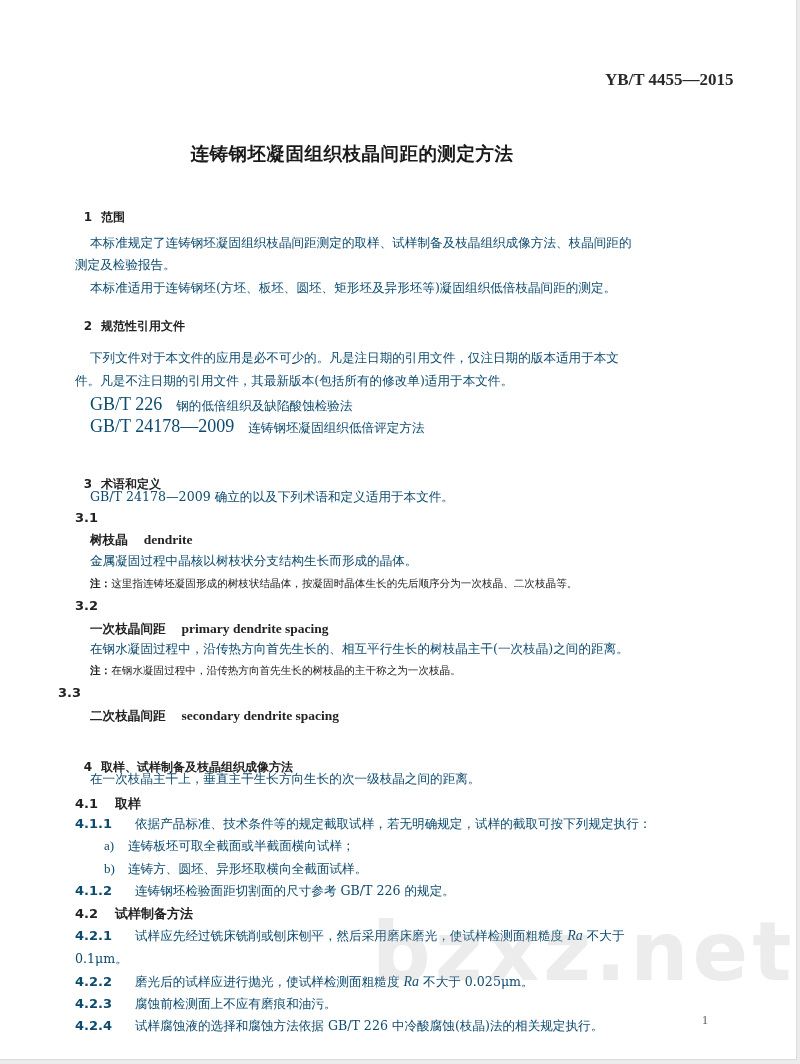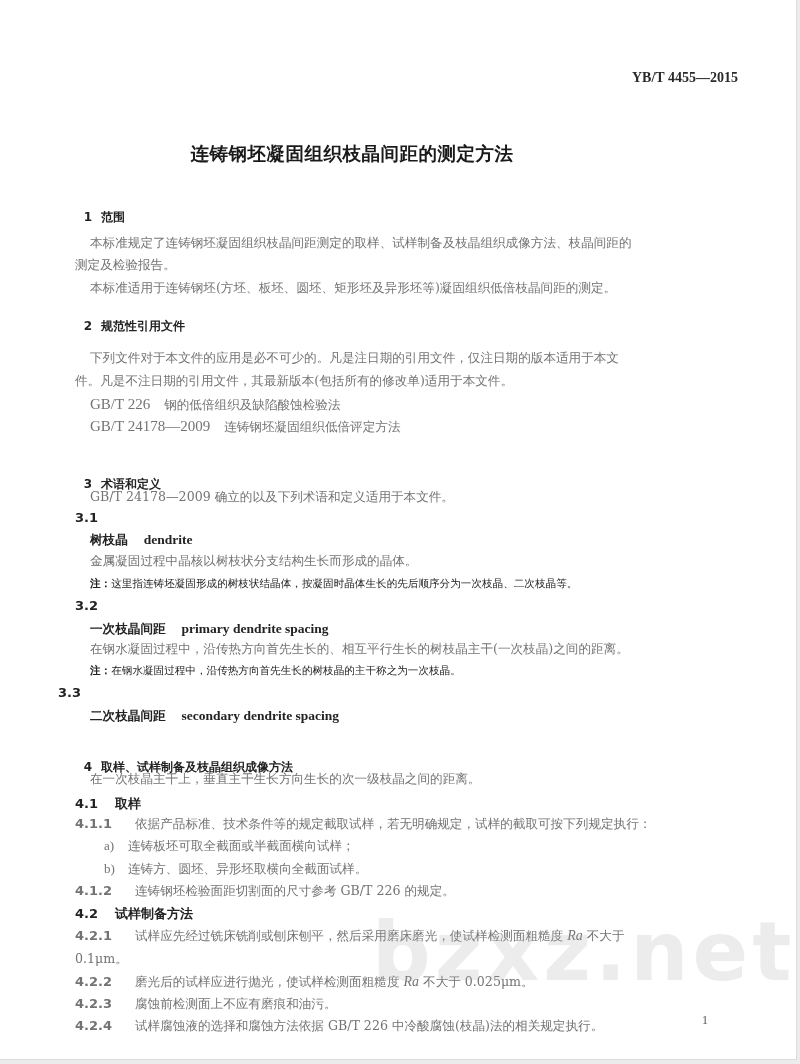--- a/index.html
+++ b/index.html
@@ -11,48 +11,48 @@
     }
     .page {
       position: absolute; left: 0; top: 0;
       width: 796px; height: 1059px;
       background: #ffffff;
       border-right: 1px solid #dcdcdc;
       border-bottom: 1px solid #dcdcdc;
     }
     .abs { position: absolute; white-space: nowrap; }
     .std-code {
-      left: 632px; top: 70px;
-      font-family: "Liberation Serif", serif; font-weight: bold; font-size: 14px; color: #2a2a2a;
+      left: 605px; top: 70px;
+      font-family: "Liberation Serif", serif; font-weight: bold; font-size: 17px; color: #2a2a2a;
     }
     .doc-title {
       left: 0; width: 704px; top: 141px; text-align: center;
       font-family: "DejaVu Sans", sans-serif; font-weight: bold; font-size: 18.5px; letter-spacing: 0.5px; color: #1a1a1a;
     }
     .h1 {
       font-family: "DejaVu Sans", sans-serif; font-weight: bold; font-size: 12px; color: #222; text-align: center;
     }
     .h1 .num { display: inline-block; width: 26px; }
     .h2 {
       font-family: "DejaVu Sans", sans-serif; font-weight: bold; font-size: 13px; color: #222;
     }
     .h2 .num { display: inline-block; width: 40px; }
     .clause-num {
       font-family: "DejaVu Sans", sans-serif; font-weight: bold; font-size: 13px; color: #222;
     }
     .para {
-      font-size: 12.6px; color: #737373; line-height: 22px;
+      font-size: 12.6px; color: #0c4a6e; line-height: 22px;
     }
     .term {
       font-family: "DejaVu Sans", sans-serif; font-weight: bold; font-size: 12.6px; color: #222;
     }
     .term .en { font-family: "Liberation Serif", serif; font-weight: bold; margin-left: 16px; font-size: 13.5px; }
     .note { font-size: 10.6px; color: #222; }
     .note .lbl { font-family: "DejaVu Sans", sans-serif; font-weight: bold; }
-    .ref .code { display: inline-block; font-family: "Liberation Serif", serif; font-size: 15px; margin-right: 14px; }
+    .ref .code { display: inline-block; font-family: "Liberation Serif", serif; font-size: 18px; margin-right: 14px; }
     .sub .num { display: inline-block; width: 60px; font-family: "DejaVu Sans", sans-serif; font-weight: bold; font-size: 13px; }
     .list-item .mark { display: inline-block; width: 24px; font-family: "Liberation Serif", serif; font-size: 13px; }
     .italic { font-family: "Liberation Serif", serif; font-style: italic; font-size: 14px; }
     .page-num { left: 702px; top: 1013px; font-family: "Liberation Serif", serif; font-size: 12px; color: #555; }
     .watermark {
       left: 372px; top: 904px;
       font-family: "DejaVu Sans", sans-serif; font-weight: bold; font-size: 82px;
       color: rgba(170,170,170,0.22); letter-spacing: 4px; pointer-events: none;
     }
   </style>

